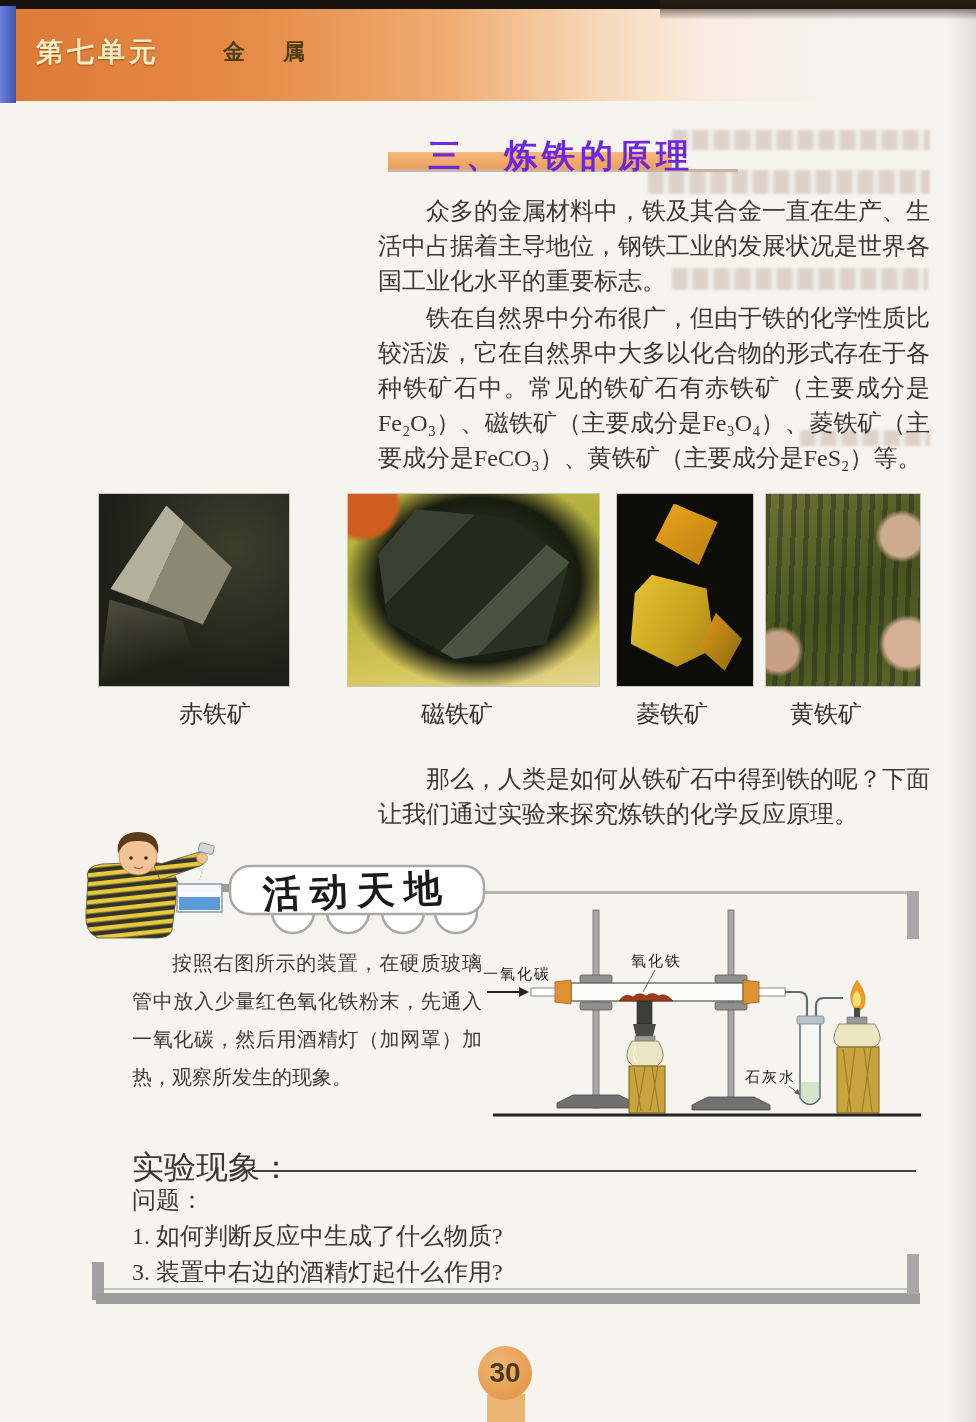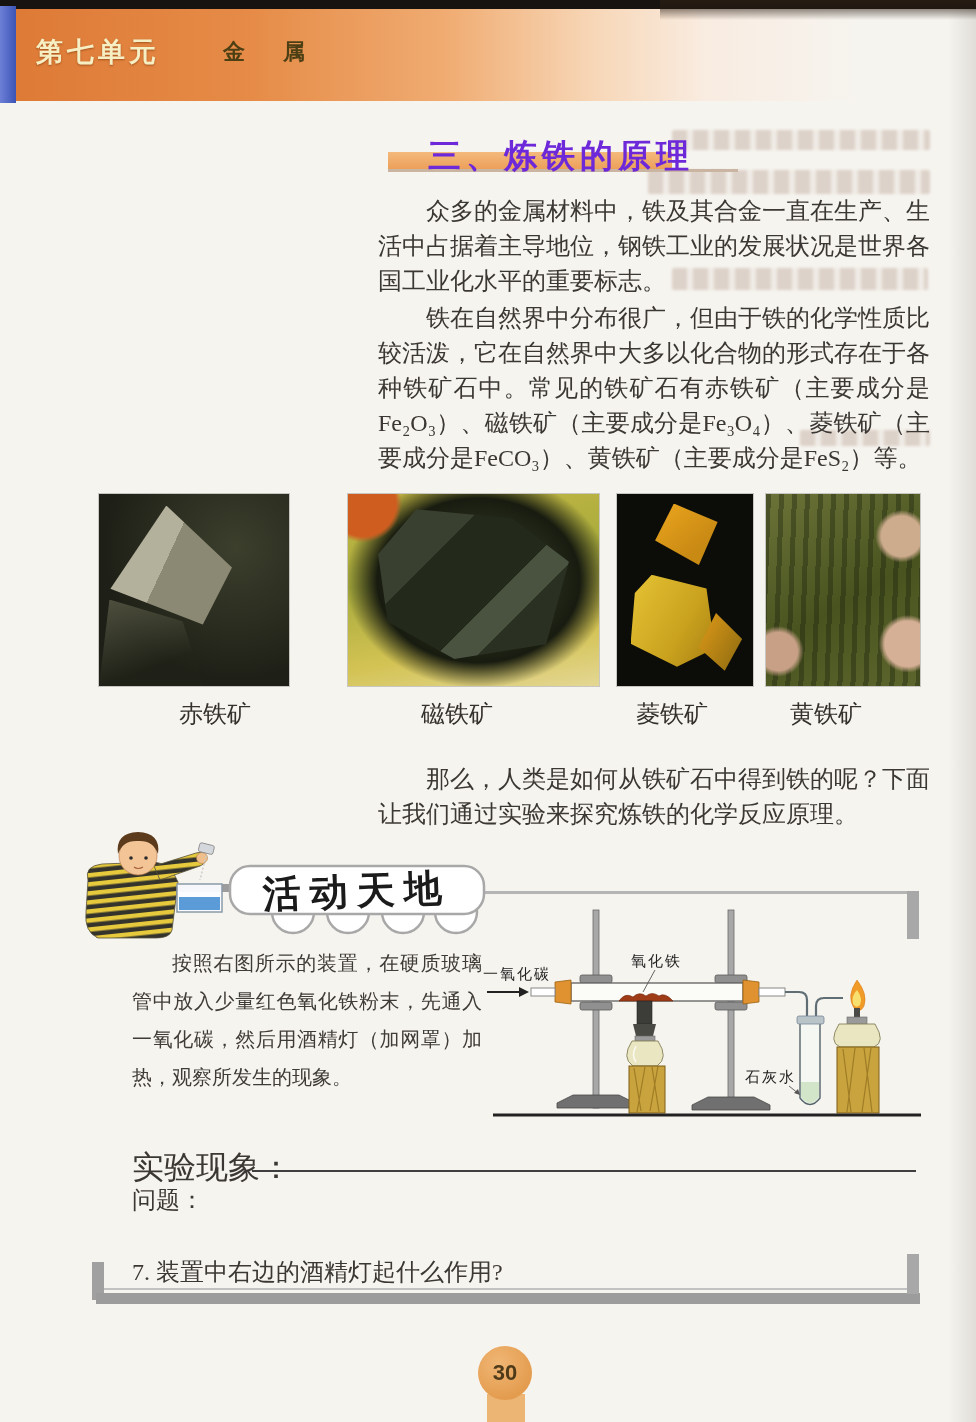--- a/index.html
+++ b/index.html
@@ -73,21 +73,21 @@
         color:#3f3b36;text-align:justify;text-indent:2em;z-index:3;}
   .obs-label{left:132px;top:1146px;font-size:32px;color:#3b3734;z-index:3;}
   .obs-line{left:252px;top:1170px;width:664px;border-top:2px solid #3f3f3f;z-index:3;}
   .q-label{left:132px;top:1184px;font-size:24px;color:#3b3734;z-index:3;}
   .q1{left:132px;top:1220px;font-size:24px;color:#3b3734;z-index:3;}
   .q2{left:132px;top:1256px;font-size:24px;color:#3b3734;z-index:3;}
   
   .page-circle{left:478px;top:1346px;width:54px;height:54px;border-radius:50%;z-index:6;
         background:radial-gradient(circle at 38% 32%,#f0b675,#e39b4d 75%);
         display:flex;align-items:center;justify-content:center;
-        font-family:"Liberation Sans",sans-serif;font-weight:bold;font-size:22px;color:#4f3b1a;}
+        font-family:"Liberation Sans",sans-serif;font-weight:bold;font-size:28px;color:#4f3b1a;}
   .page-tab{left:487px;top:1394px;width:38px;height:28px;background:#ecb574;z-index:5;}
   svg text{font-family:"Liberation Serif","DejaVu Serif",serif;}
 </style>
 </head>
 <body>
 
 <div class="page">
 
   <div class="abs top-black"></div>
   <div class="abs top-right-shadow"></div>
@@ -220,20 +220,21 @@
     <path d="M356 128 Q345 146 357 151 L391 151 Q403 146 392 128 Z" fill="#eae6c2" stroke="#8e8a66" stroke-width="1"></path>
     <rect x="354" y="151" width="42" height="66" fill="#c9a33d" stroke="#7c5d16" stroke-width="1"></rect>
     <path d="M360 153 L368 216 M372 152 L364 216 M381 152 L389 216 M388 152 L379 216" stroke="#8e6c1c" stroke-width="1.2" opacity="0.7"></path>
 
     <line x1="10" y1="219" x2="438" y2="219" stroke="#222" stroke-width="3"></line>
   </svg>
 
   <div class="abs obs-label">实验现象：</div>
   <div class="abs obs-line"></div>
   <div class="abs q-label">问题：</div>
-  <div class="abs q2">7. 装置中右边的酒精灯起什么作用?</div>
+  <div class="abs q1">1. 如何判断反应中生成了什么物质?</div>
+  <div class="abs q2">3. 装置中右边的酒精灯起什么作用?</div>
 
   <div class="abs page-tab"></div>
   <div class="abs page-circle">
     <span>30</span>
   </div>
 
 </div>
 
 </body></html>

